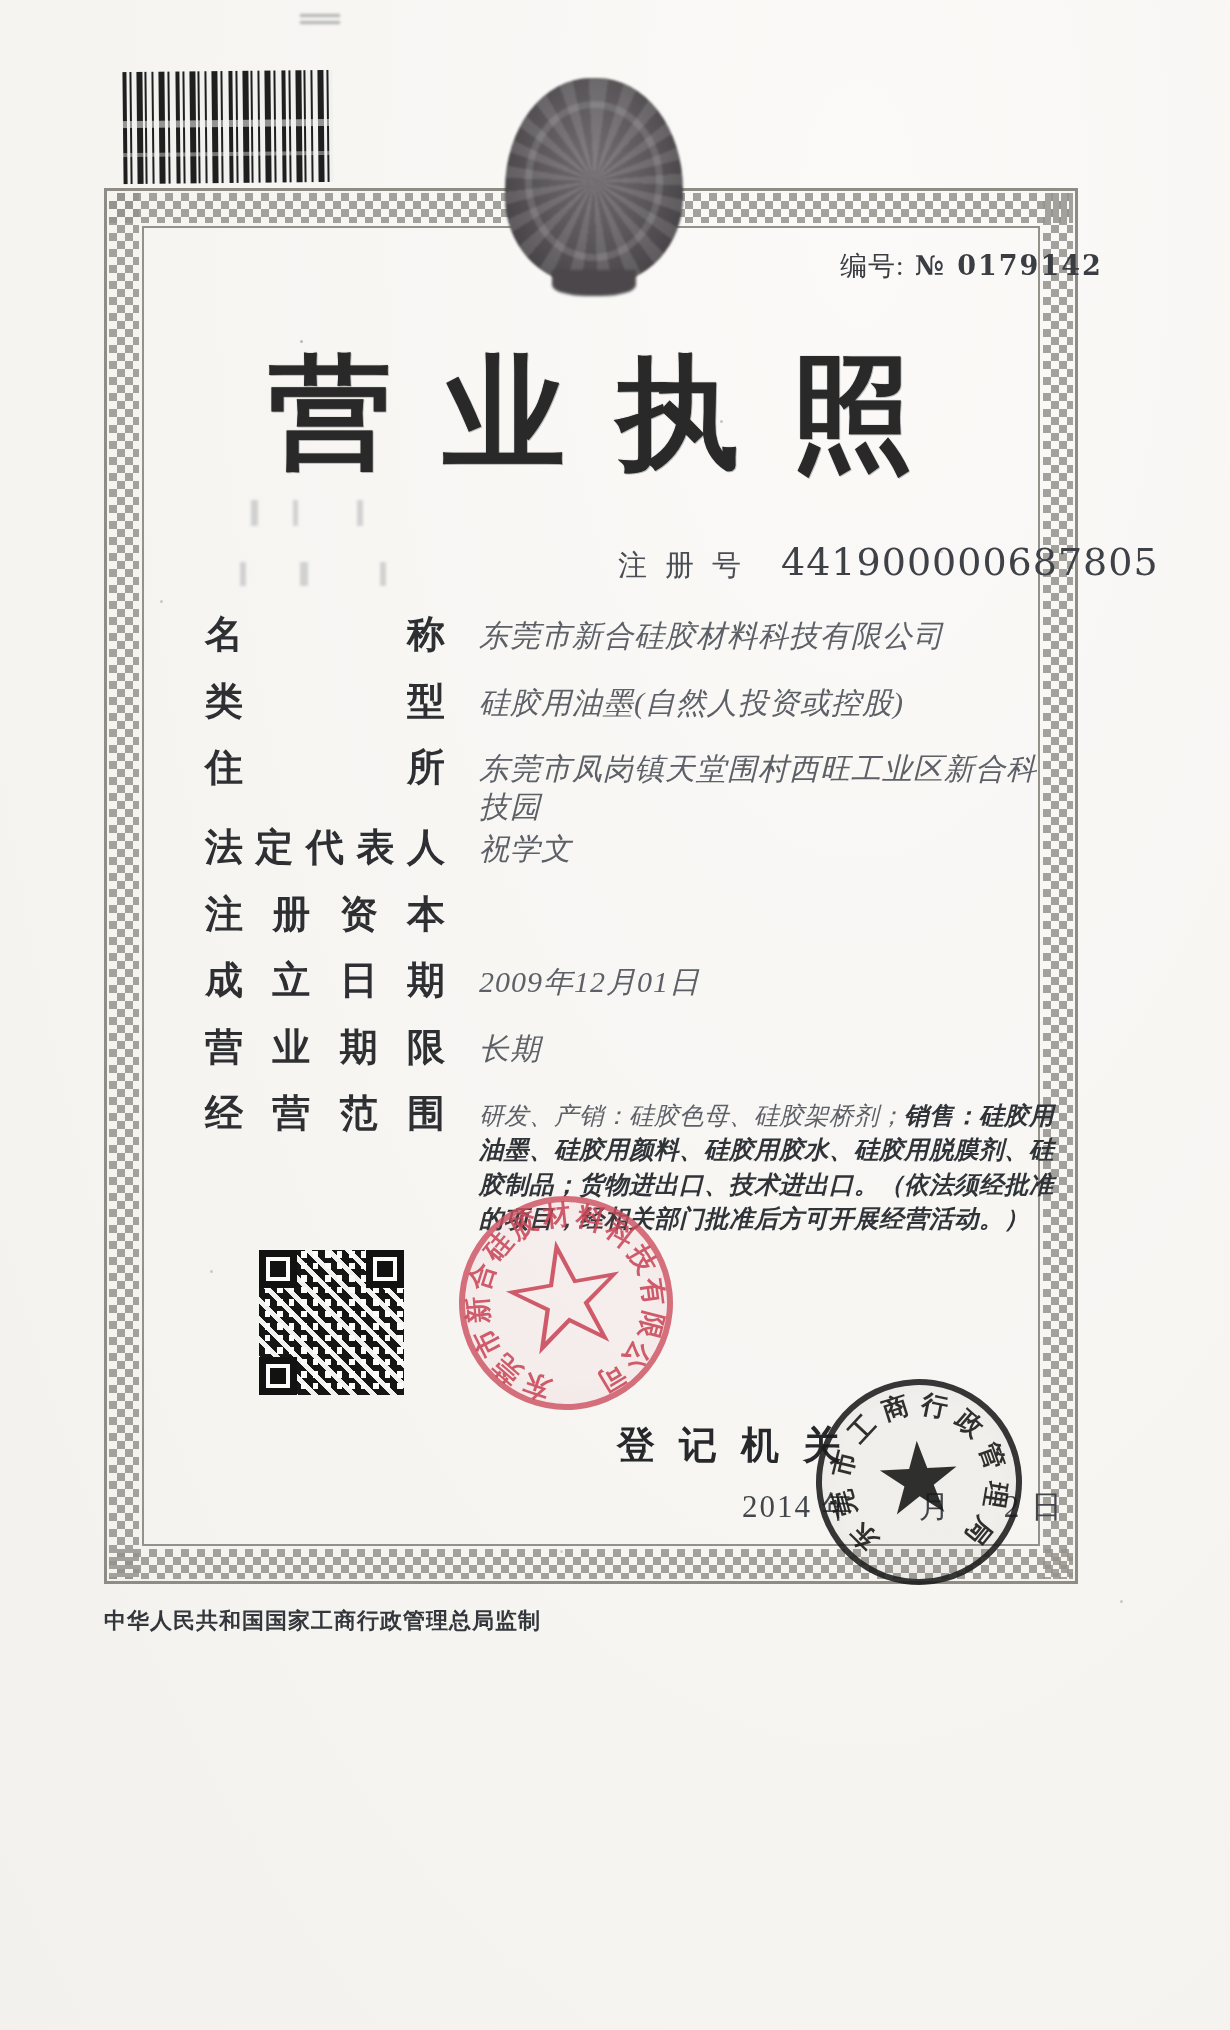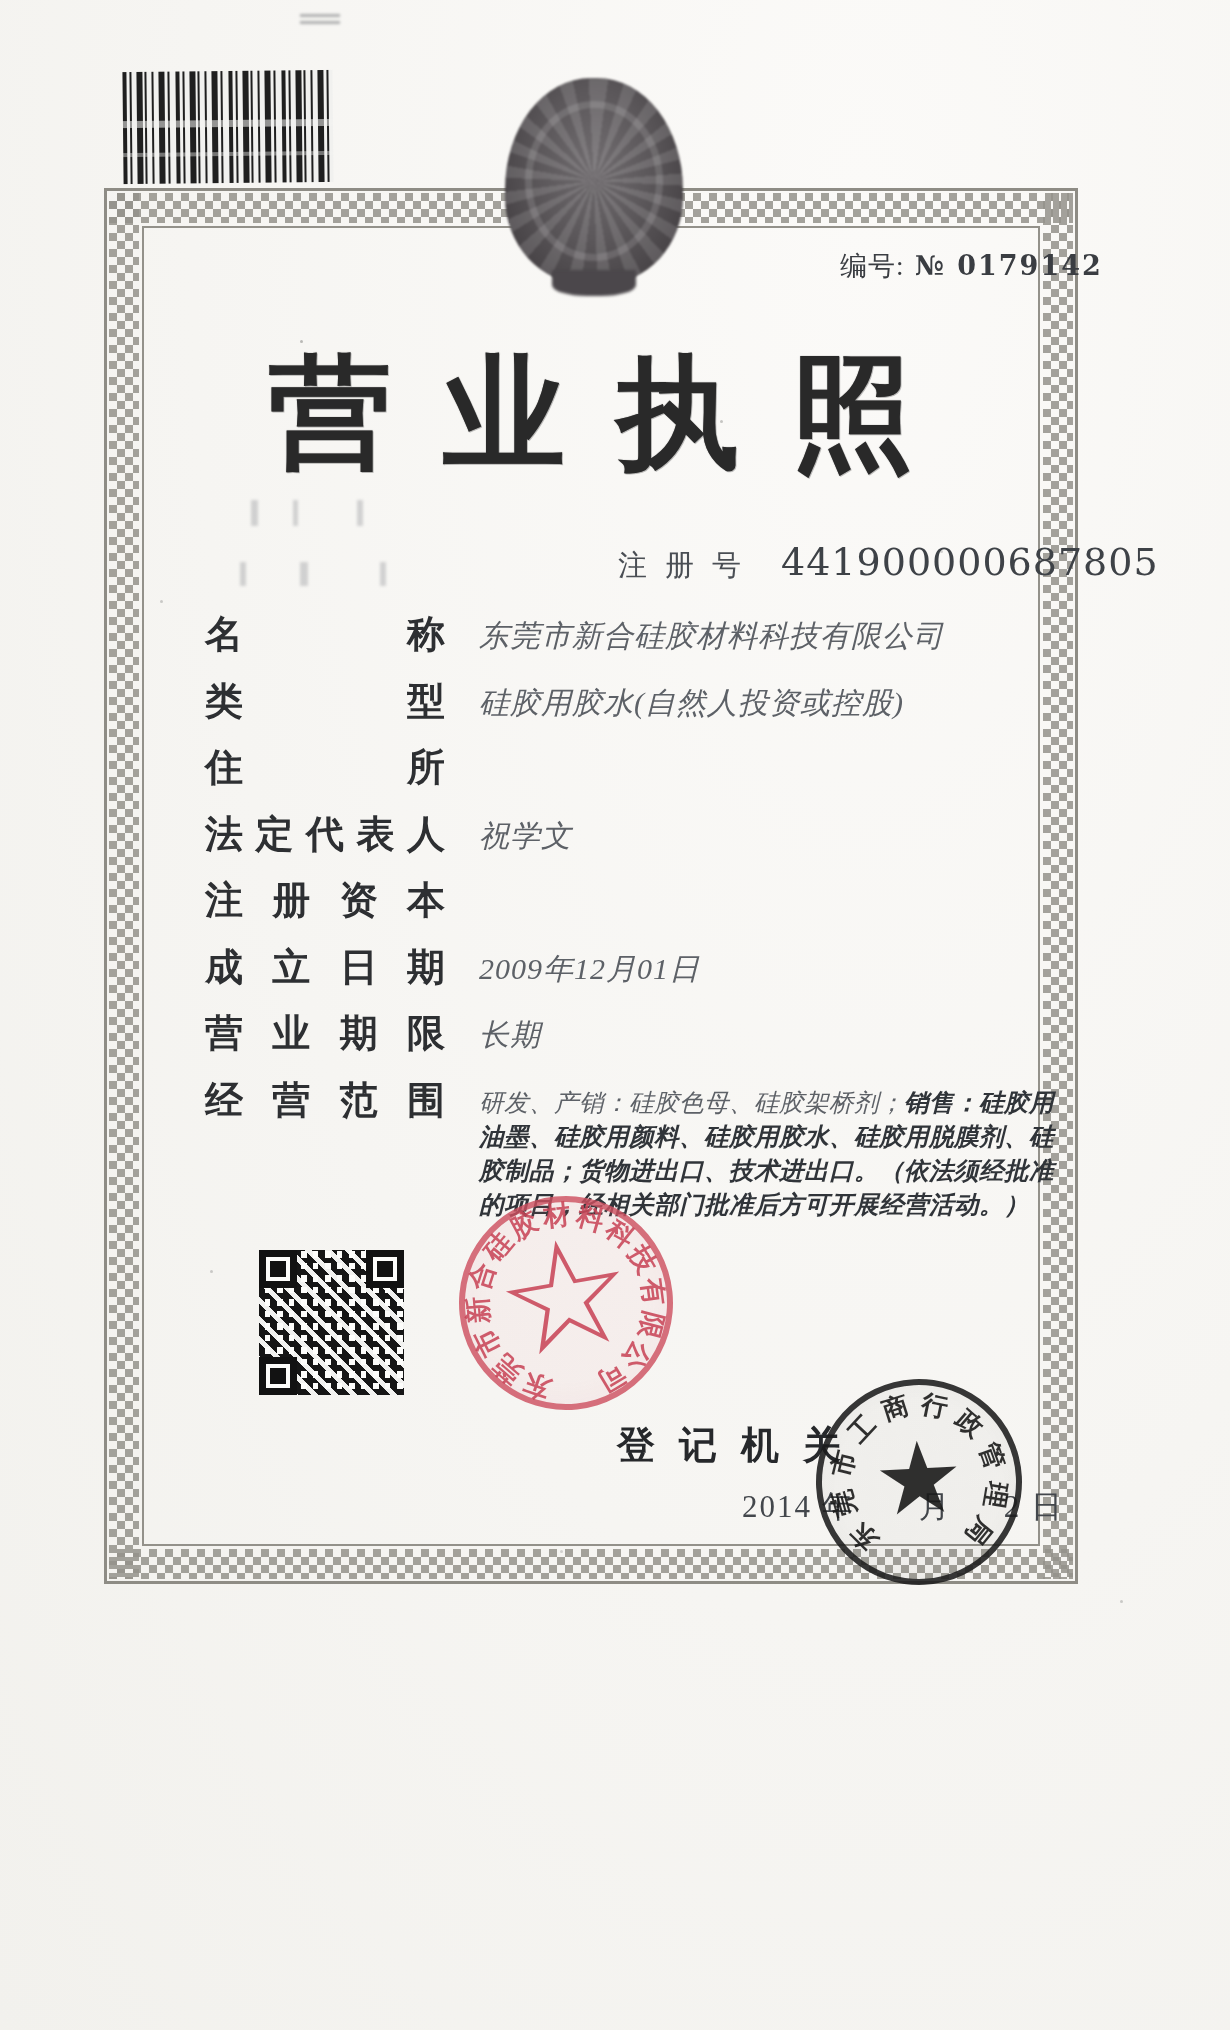--- a/index.html
+++ b/index.html
@@ -179,27 +179,28 @@
         <span>名</span>
         <span>称</span>
       </div>
     <div class="frow-value">东莞市新合硅胶材料科技有限公司</div>
   </div>
   <div class="frow">
     <div class="frow-label js-justify">
         <span>类</span>
         <span>型</span>
       </div>
-    <div class="frow-value">硅胶用胶水(自然人投资或控股)</div>
+    <div class="frow-value">硅胶用油墨(自然人投资或控股)</div>
   </div>
   <div class="frow">
     <div class="frow-label js-justify">
         <span>住</span>
         <span>所</span>
       </div>
+    <div class="frow-value">东莞市凤岗镇天堂围村西旺工业区新合科技园</div>
   </div>
   <div class="frow">
     <div class="frow-label js-justify">
         <span>法</span>
         <span>定</span>
         <span>代</span>
         <span>表</span>
         <span>人</span>
       </div>
     <div class="frow-value">祝学文</div>
@@ -287,13 +288,14 @@
     <span class="circ-ch" style="transform: rotate(-44deg) translateY(-78px);">工</span>
     <span class="circ-ch" style="transform: rotate(-14.6667deg) translateY(-78px);">商</span>
     <span class="circ-ch" style="transform: rotate(14.6667deg) translateY(-78px);">行</span>
     <span class="circ-ch" style="transform: rotate(44deg) translateY(-78px);">政</span>
     <span class="circ-ch" style="transform: rotate(73.3333deg) translateY(-78px);">管</span>
     <span class="circ-ch" style="transform: rotate(102.667deg) translateY(-78px);">理</span>
     <span class="circ-ch" style="transform: rotate(132deg) translateY(-78px);">局</span>
   </div>
 
 <div class="footer">
+  <span class="f-right">中华人民共和国国家工商行政管理总局监制</span>
 </div>
 
 </body></html>

